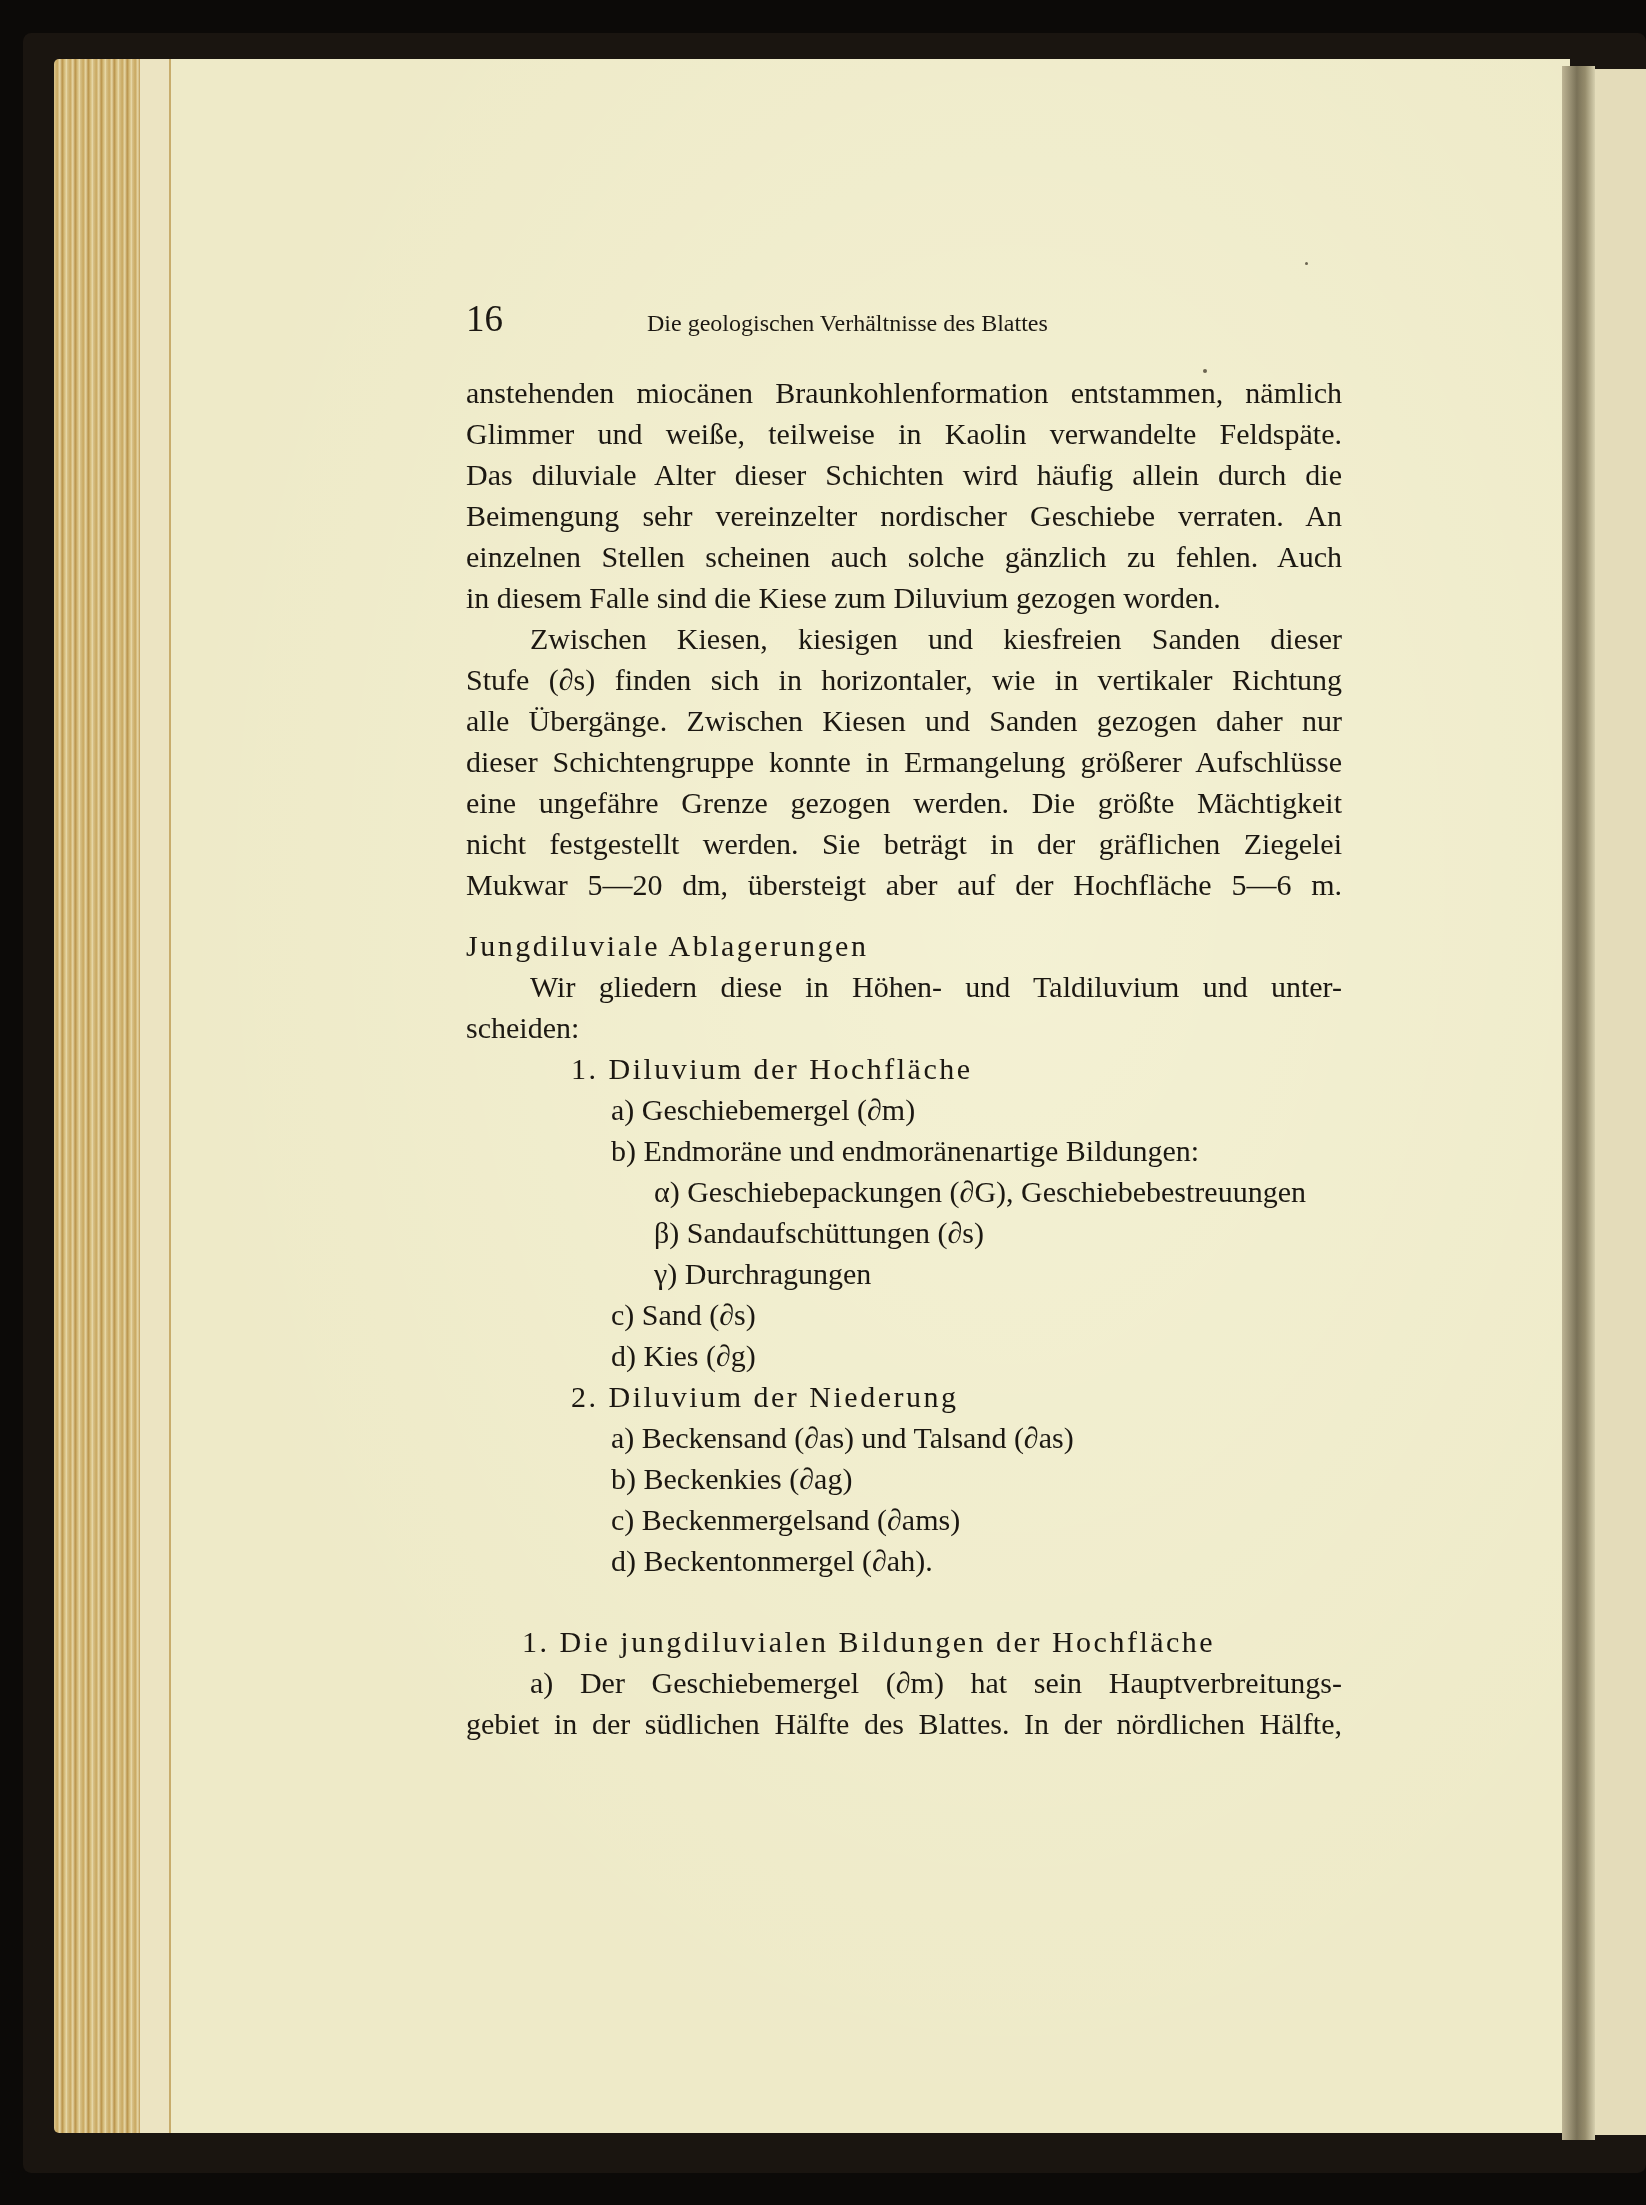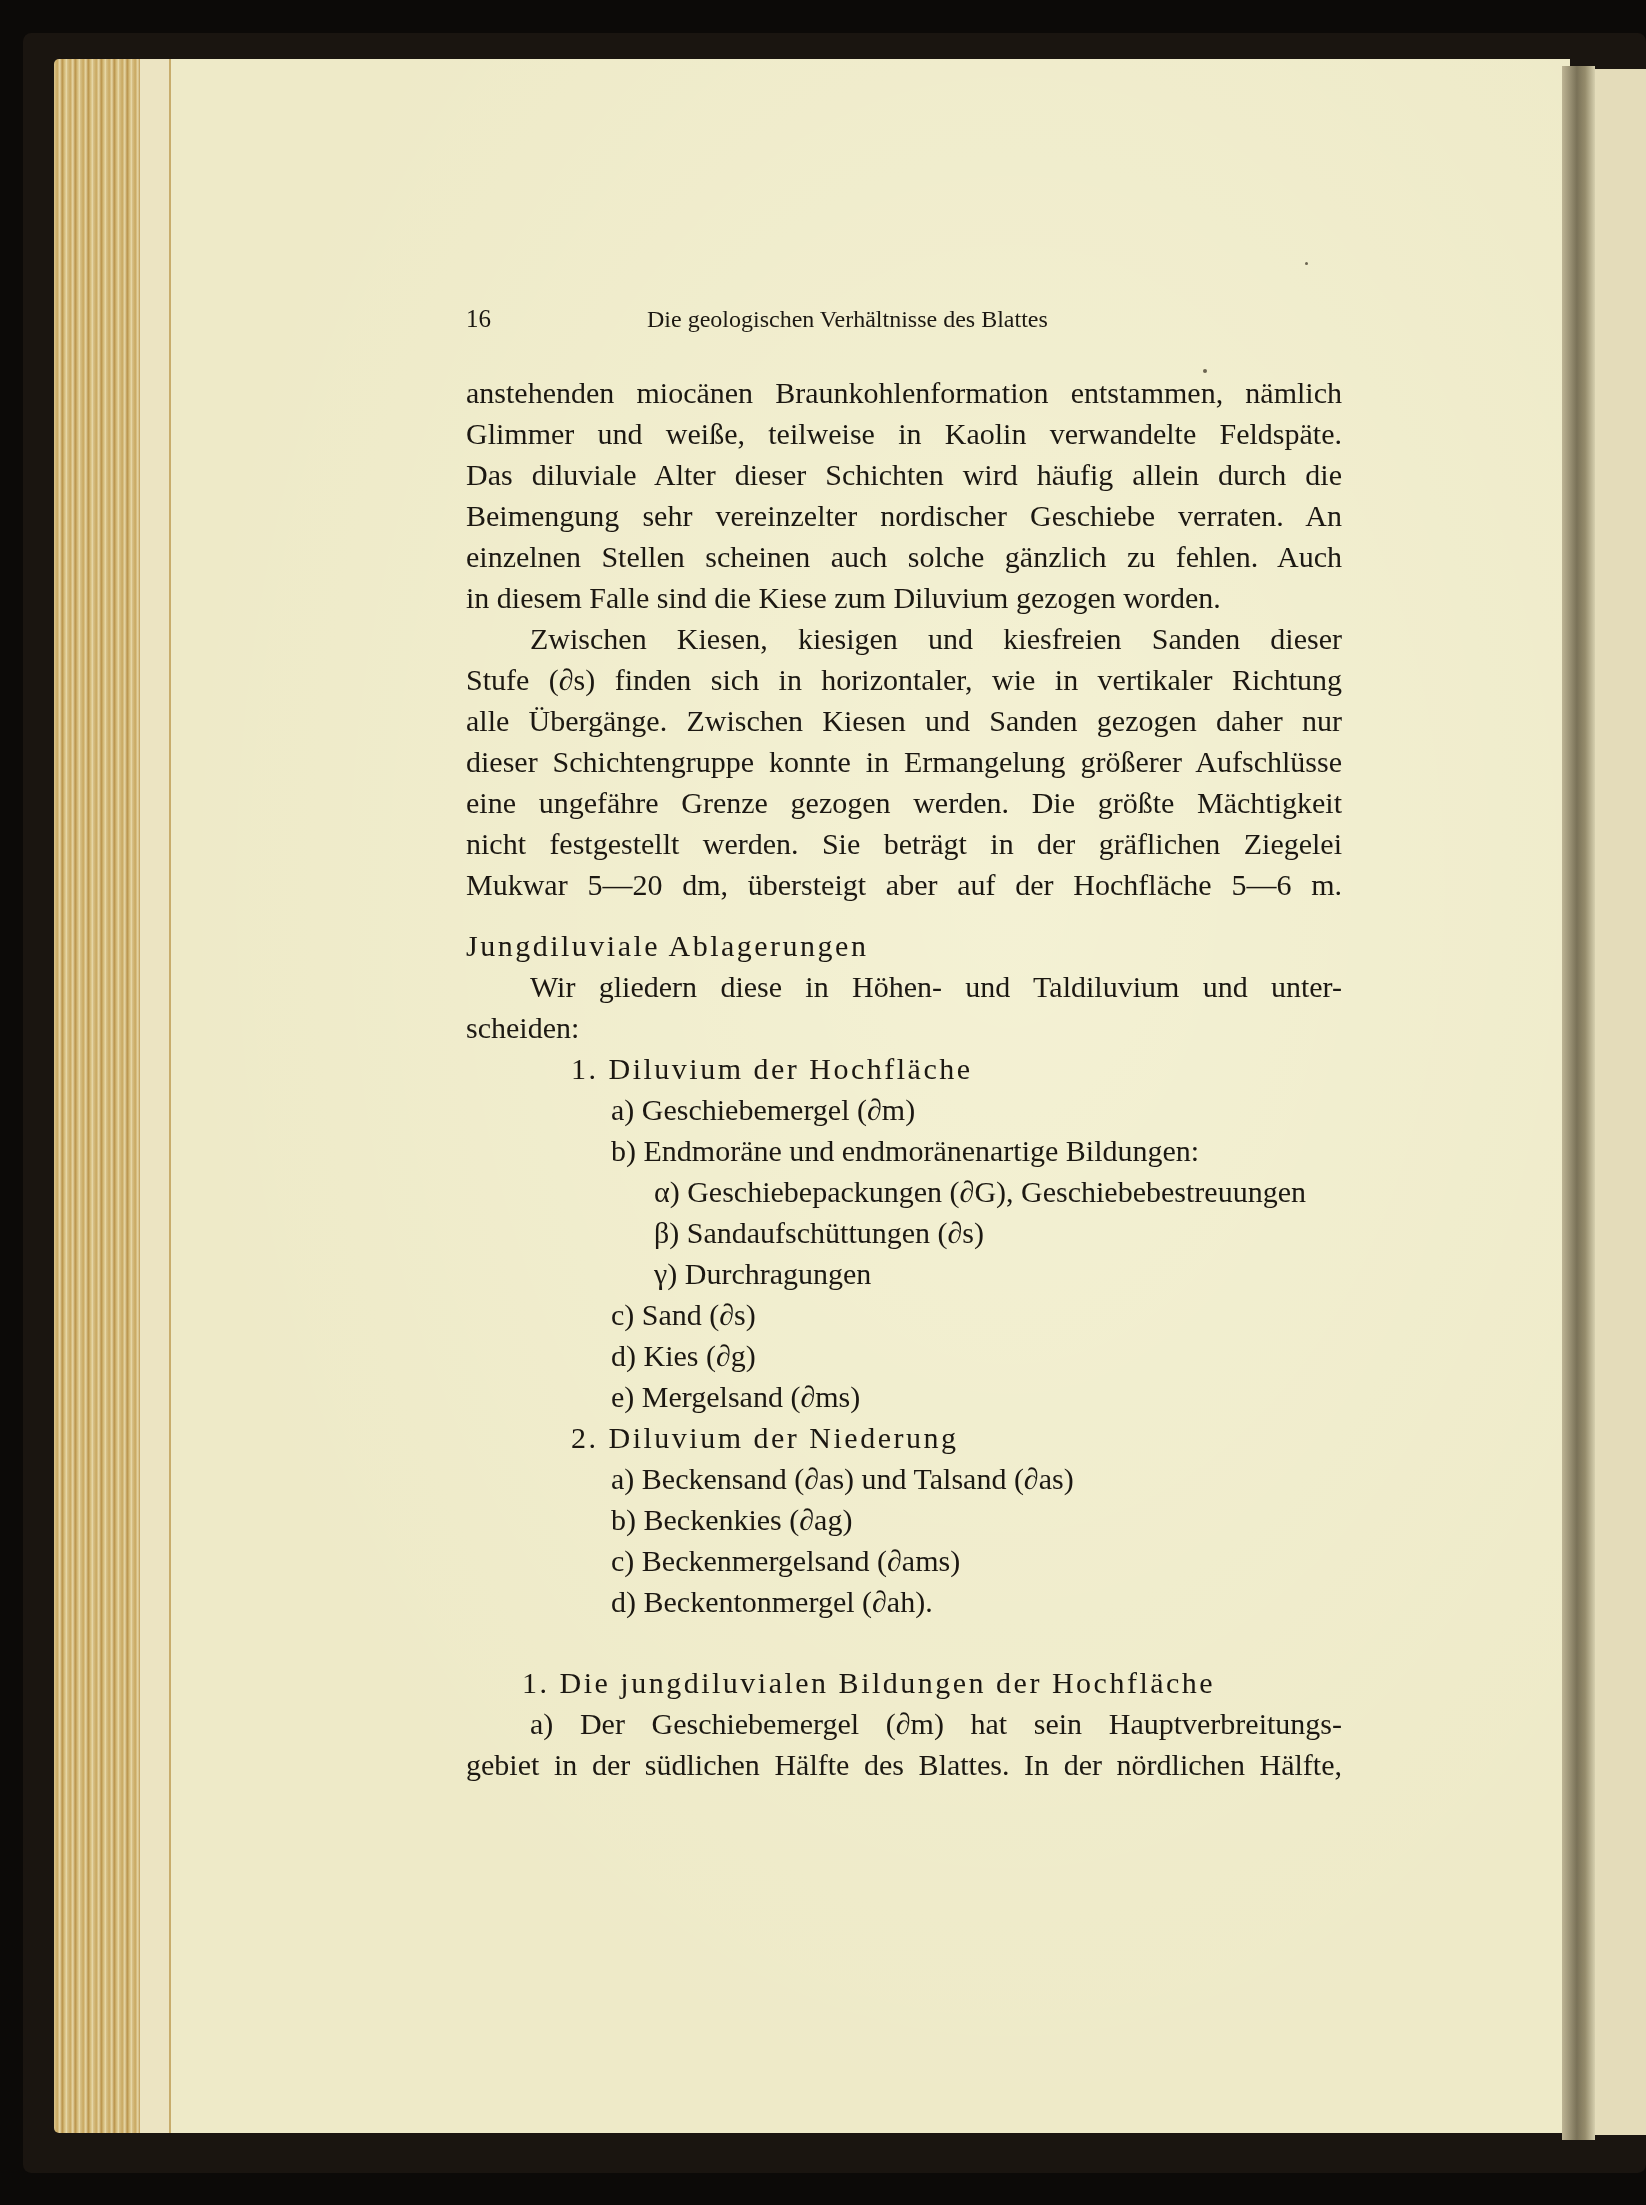--- a/index.html
+++ b/index.html
@@ -41,21 +41,21 @@
   }
   .text-block {
     position: absolute; left: 466px; top: 298px; width: 876px;
     color: #1c1812;
     font-size: 30px;
     line-height: 41px;
   }
   .header {
     display: flex; align-items: baseline; height: 41px; margin-bottom: 33px;
   }
-  .page-num { font-size: 25px; width: 181px; }
+  .page-num { font-size: 37px; width: 181px; }
   .running-title { font-size: 24px; margin-left: 0; }
   .line { display: block; text-align: justify; text-align-last: justify; white-space: nowrap; }
   .line.last { text-align-last: left; }
   .heading {
     text-align: left; letter-spacing: 2.5px; margin-top: 20px; margin-bottom: 0;
   }
   .spaced { letter-spacing: 2.5px; font-family: Liberation Serif, serif; }
   .l1 { padding-left: 105px; }
   .l2 { padding-left: 145px; }
   .l3 { padding-left: 188px; }
@@ -112,21 +112,20 @@
 
   <div>
     <span class="list-line l1 spaced">1. Diluvium der Hochfläche</span>
     <span class="list-line l2">a) Geschiebemergel (∂m)</span>
     <span class="list-line l2">b) Endmoräne und endmoränenartige Bildungen:</span>
     <span class="list-line l3">α) Geschiebepackungen (∂G), Geschiebebestreuungen</span>
     <span class="list-line l3">β) Sandaufschüttungen (∂s)</span>
     <span class="list-line l3">γ) Durchragungen</span>
     <span class="list-line l2">c) Sand (∂s)</span>
     <span class="list-line l2">d) Kies (∂g)</span>
-    <span class="list-line l2">e) Mergelsand (∂ms)</span>
     <span class="list-line l1 spaced">2. Diluvium der Niederung</span>
     <span class="list-line l2">a) Beckensand (∂as) und Talsand (∂as)</span>
     <span class="list-line l2">b) Beckenkies (∂ag)</span>
     <span class="list-line l2">c) Beckenmergelsand (∂ams)</span>
     <span class="list-line l2">d) Beckentonmergel (∂ah).</span>
   </div>
 
   <div class="sec-heading">1. Die jungdiluvialen Bildungen der Hochfläche</div>
 
   <div>

